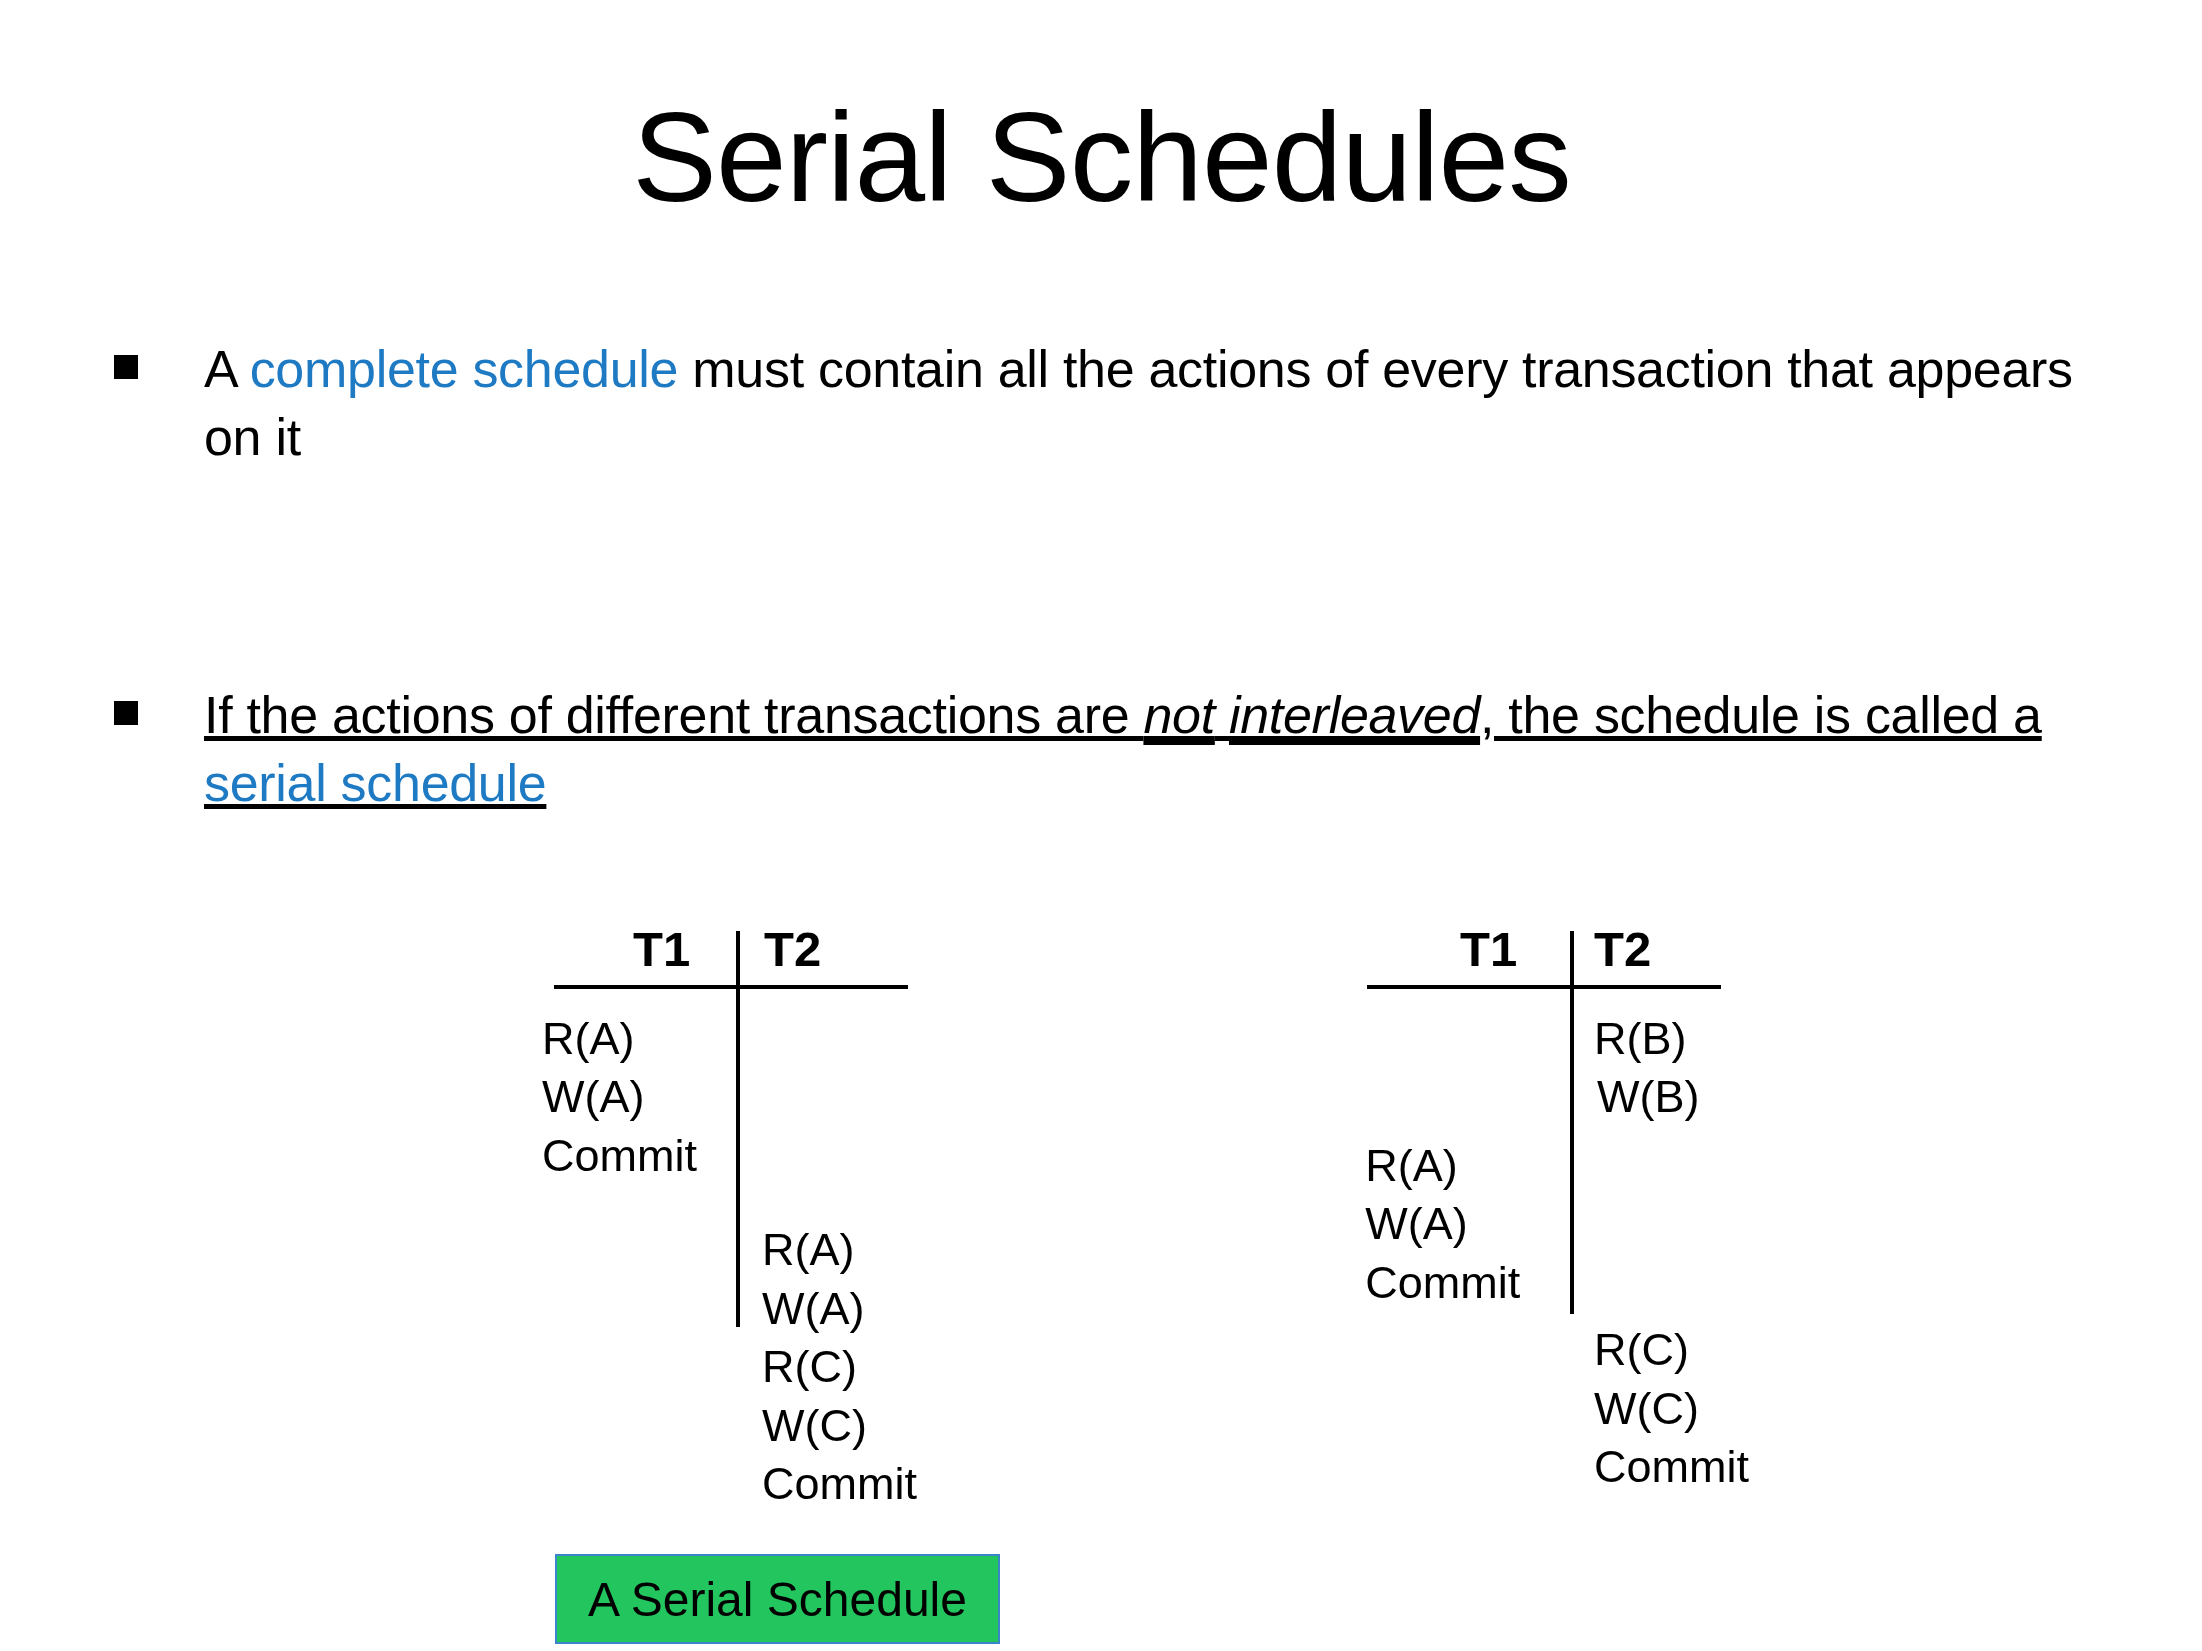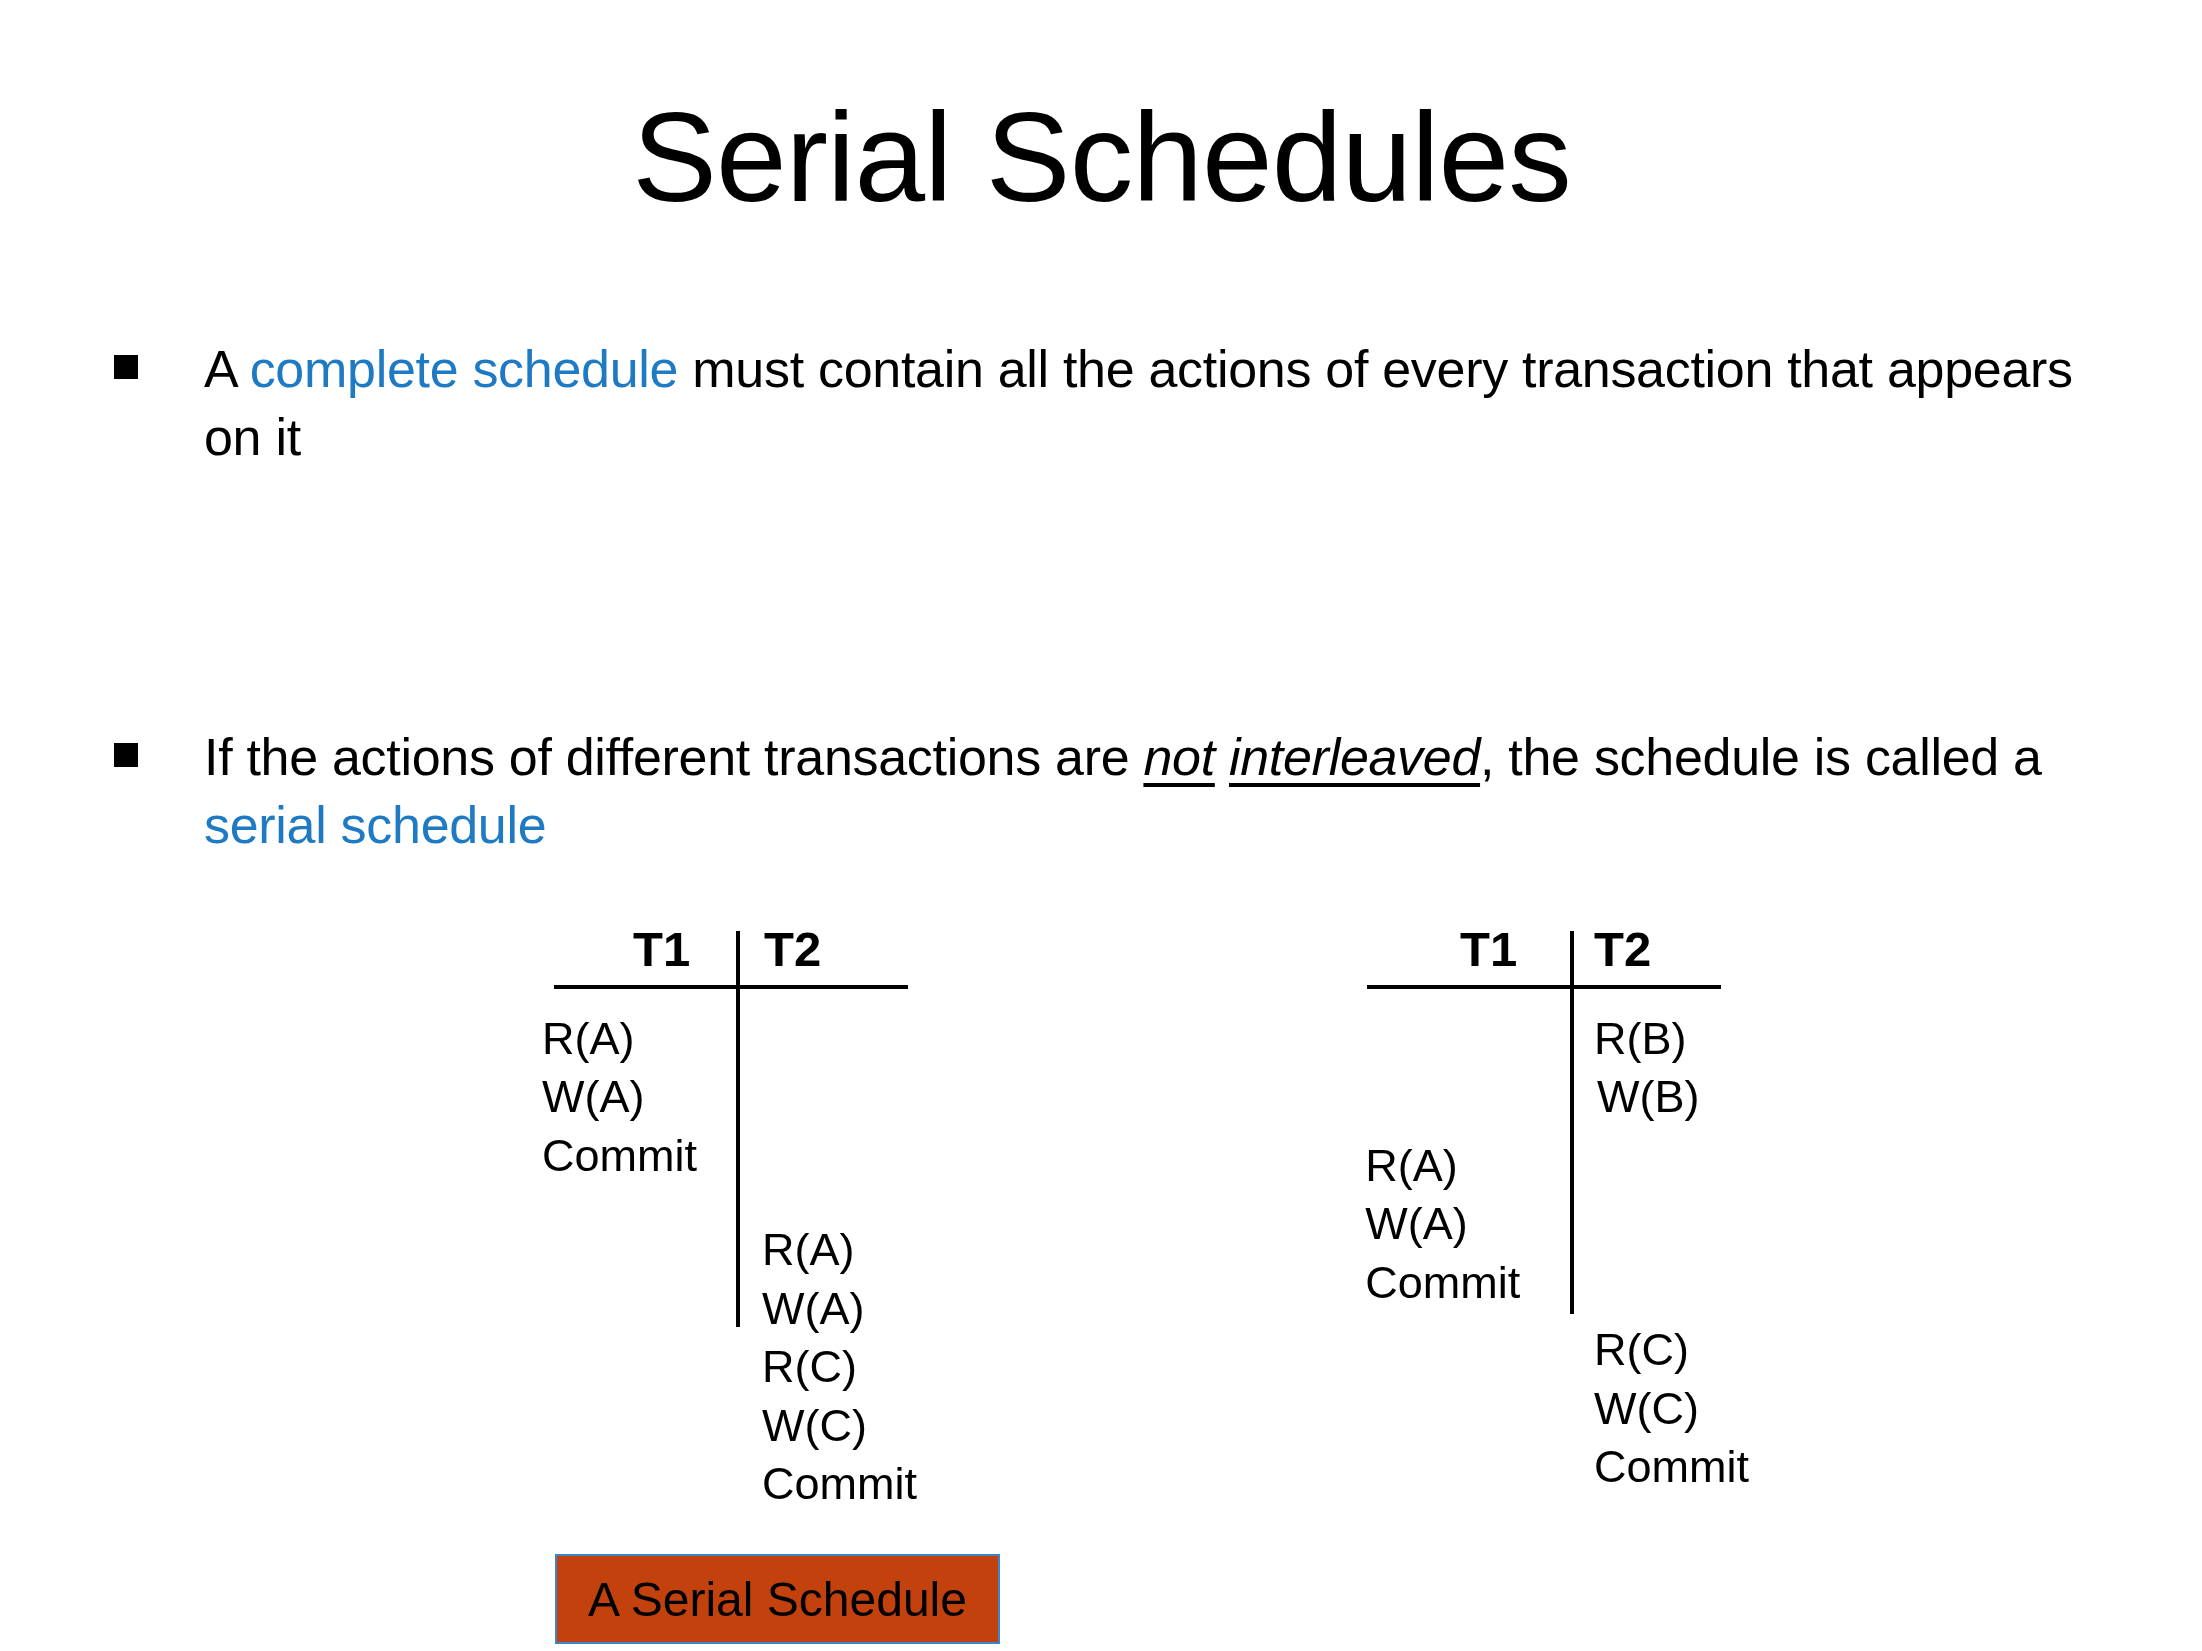--- a/index.html
+++ b/index.html
@@ -30,21 +30,21 @@
     width:24px;height:24px;background:#000000;
   }
   .bullet-text{
     margin-left:90px;
     font-size:52px;
     line-height:1.30;
     font-weight:400;
     letter-spacing:-0.3px;
   }
   #bullet-1{top:336px;}
-  #bullet-2{top:724px;}
+  #bullet-2{top:682px;text-decoration:underline;}
   #bullet-2 .bullet-marker{top:19px;}
   .accent{color:#1F7AC4;}
   .em-underline{font-style:italic;text-decoration:underline;text-underline-offset:7.7px;text-decoration-thickness:4.3px;}
 
   
   .schedule{position:absolute;}
   .sched-head{position:relative;height:60px;}
   .sched-head .col-label{
     position:absolute;top:0;
     font-size:49px;font-weight:700;letter-spacing:0px;
@@ -55,21 +55,21 @@
     position:absolute;
     font-size:45px;line-height:1;
     font-weight:400;
     white-space:nowrap;
   }
 
   
   .caption-box{
     position:absolute;
     border:2.6px solid #3A86C8;
-    background:#c2410c;
+    background:#22c55e;
     display:flex;align-items:center;justify-content:center;
     font-size:48px;
     white-space:nowrap;
   }
 </style>
 </head>
 <body>
 
 <div class="slide">
 

